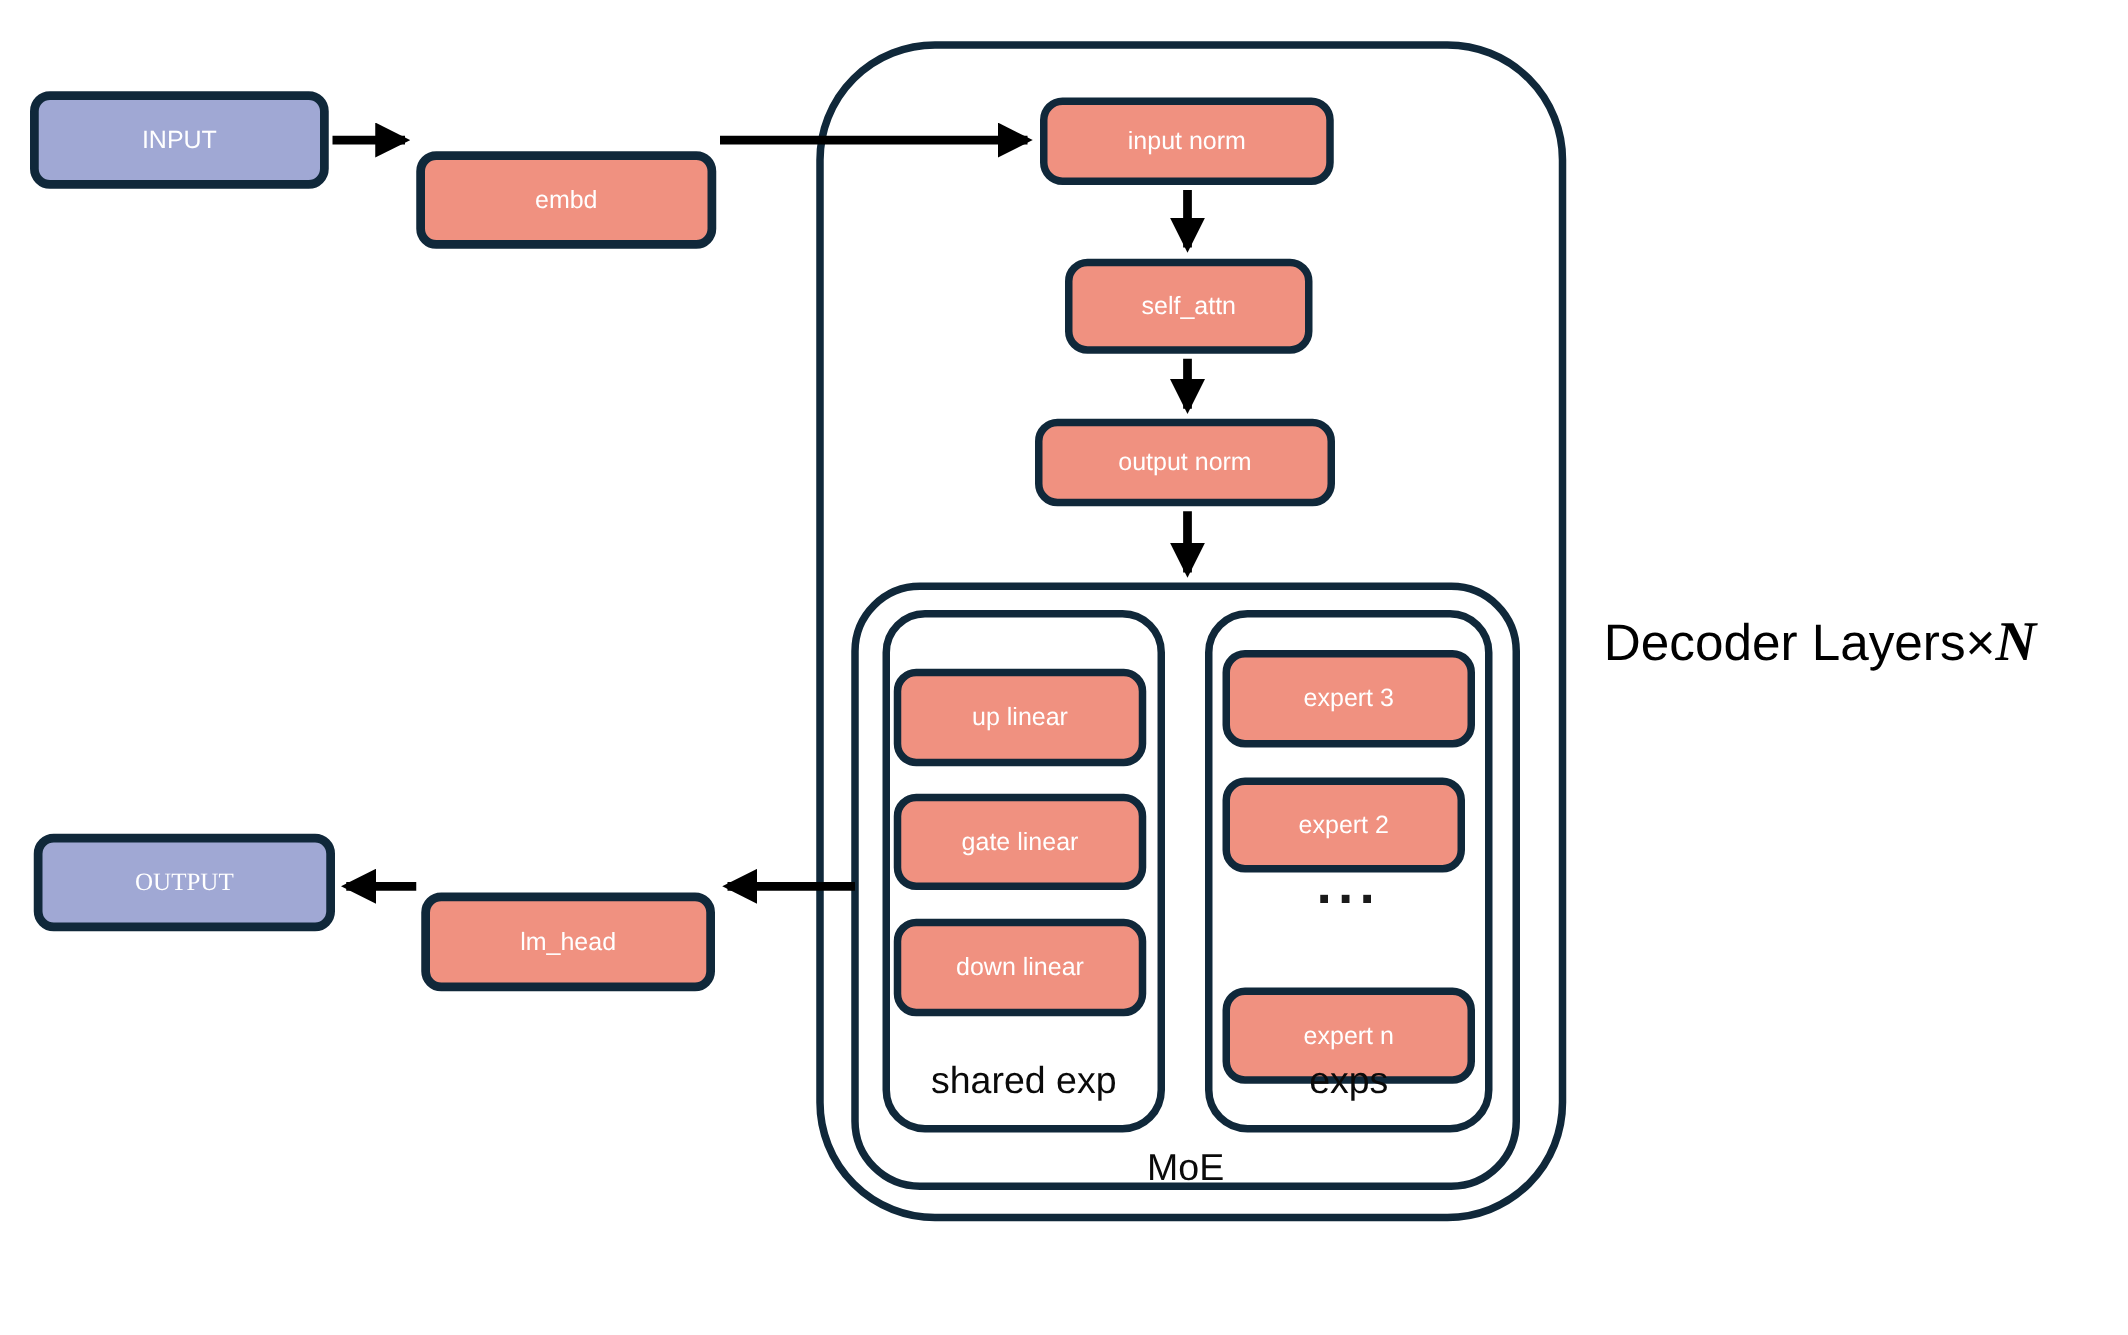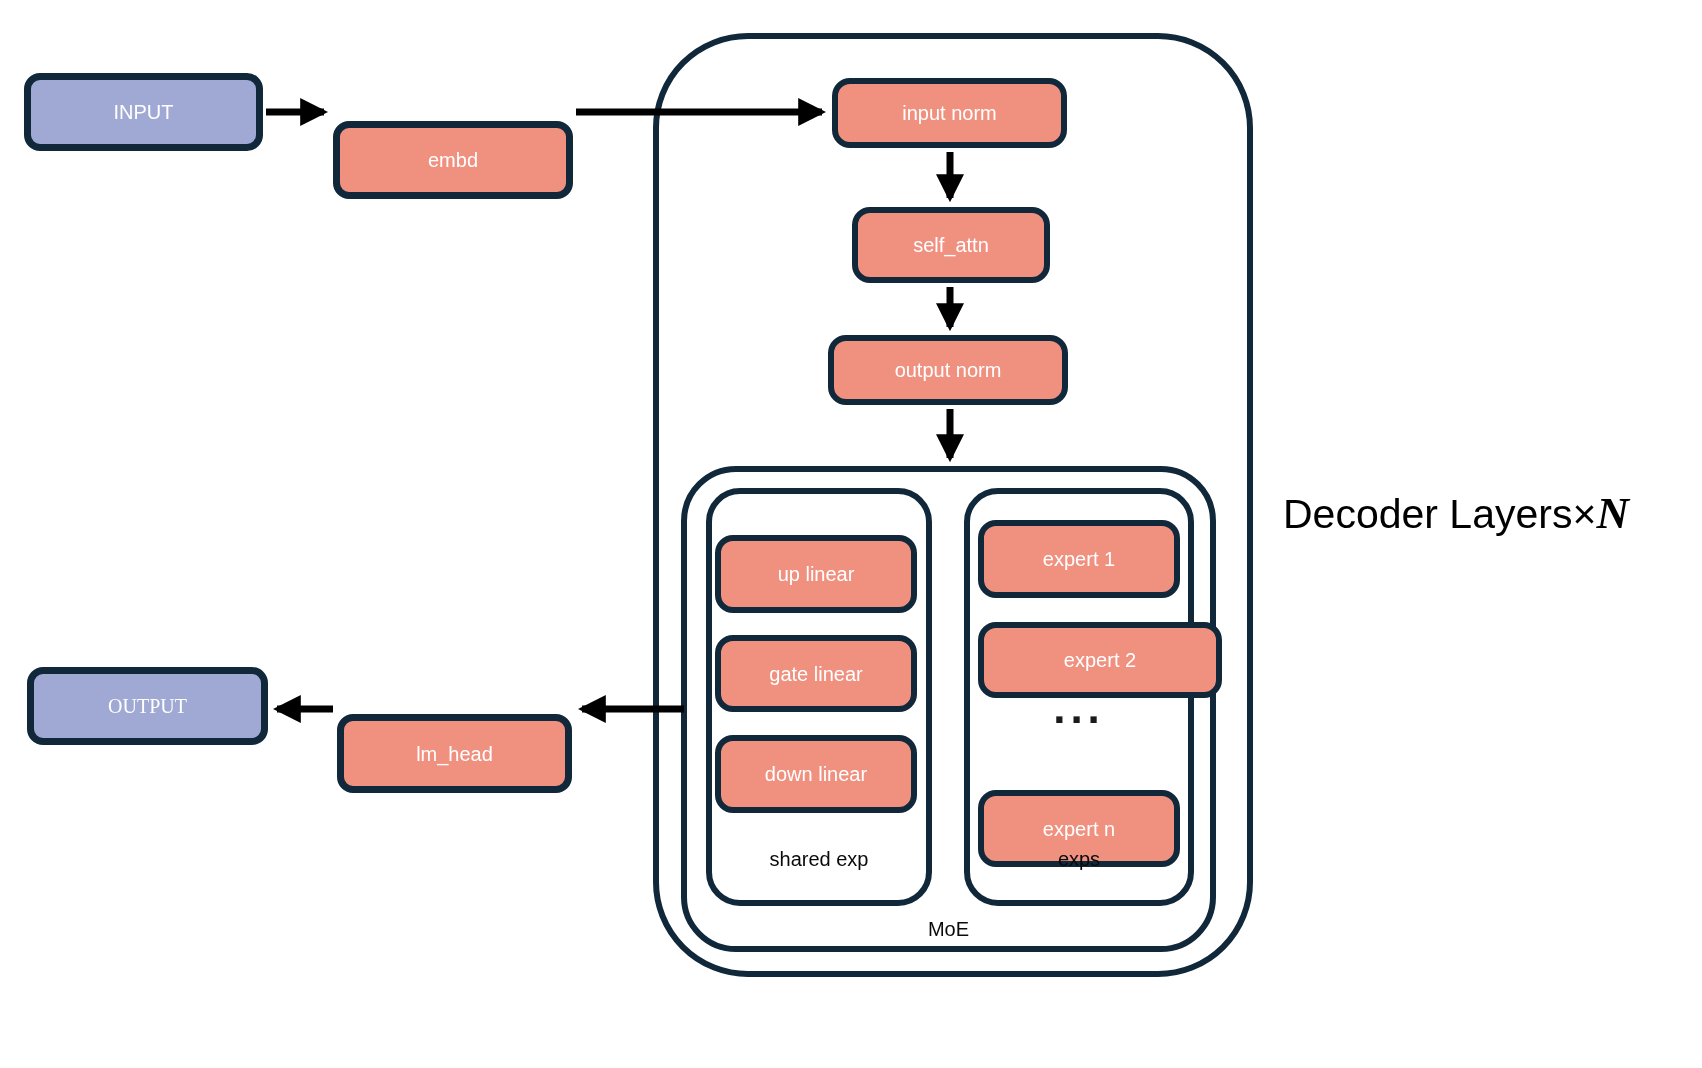--- a/index.html
+++ b/index.html
@@ -41,29 +41,29 @@
 
   .n-input       { left: 24px;  top: 73px;  width: 239px; height: 78px; }
   .n-embd        { left: 333px; top: 73px;  width: 240px; height: 78px; }
   .n-input-norm  { left: 832px; top: 78px;  width: 235px; height: 70px; }
   .n-self-attn   { left: 852px; top: 207px; width: 198px; height: 76px; }
   .n-output-norm { left: 828px; top: 335px; width: 240px; height: 70px; }
   .n-up-linear   { left: 715px; top: 535px; width: 202px; height: 78px; }
   .n-gate-linear { left: 715px; top: 635px; width: 202px; height: 77px; }
   .n-down-linear { left: 715px; top: 735px; width: 202px; height: 78px; }
   .n-expert-1    { left: 978px; top: 520px; width: 202px; height: 78px; }
-  .n-expert-2    { left: 978px; top: 622px; width: 244px; height: 76px; }
+  .n-expert-2    { left: 978px; top: 622px; width: 194px; height: 76px; }
   .n-expert-n    { left: 978px; top: 790px; width: 202px; height: 77px; }
   .n-output      { left: 27px;  top: 667px; width: 241px; height: 78px; font-family: Liberation Serif, serif; }
   .n-lm-head     { left: 337px; top: 666px; width: 235px; height: 79px; }
 
   
   .lbl {
     color: #0a0a0a;
-    font-size: 20px;
+    font-size: 30px;
     line-height: 1.1;
     text-align: center;
   }
   .lbl-shared { left: 706px; top: 848px; width: 226px; }
   .lbl-exps   { left: 964px; top: 848px; width: 230px; }
   .lbl-moe    { left: 681px; top: 918px; width: 535px; }
 
   .ellipsis {
     left: 978px; top: 686px; width: 202px;
     text-align: center;
@@ -101,21 +101,21 @@
   <div class="abs container exps-container"></div>
 
   <div class="abs node io-node n-input">INPUT</div>
   <div class="abs node module-node big n-embd">embd</div>
   <div class="abs node module-node n-input-norm">input norm</div>
   <div class="abs node module-node n-self-attn">self_attn</div>
   <div class="abs node module-node n-output-norm">output norm</div>
   <div class="abs node module-node n-up-linear">up linear</div>
   <div class="abs node module-node n-gate-linear">gate linear</div>
   <div class="abs node module-node n-down-linear">down linear</div>
-  <div class="abs node module-node n-expert-1">expert 1</div>
+  <div class="abs node module-node n-expert-1">expert 3</div>
   <div class="abs node module-node n-expert-2">expert 2</div>
   <div class="abs node module-node n-expert-n">expert n</div>
   <div class="abs node io-node n-output">OUTPUT</div>
   <div class="abs node module-node big n-lm-head">lm_head</div>
 
   <div class="abs ellipsis">...</div>
 
   <div class="abs lbl lbl-shared">shared exp</div>
   <div class="abs lbl lbl-exps">exps</div>
   <div class="abs decoder-label">

